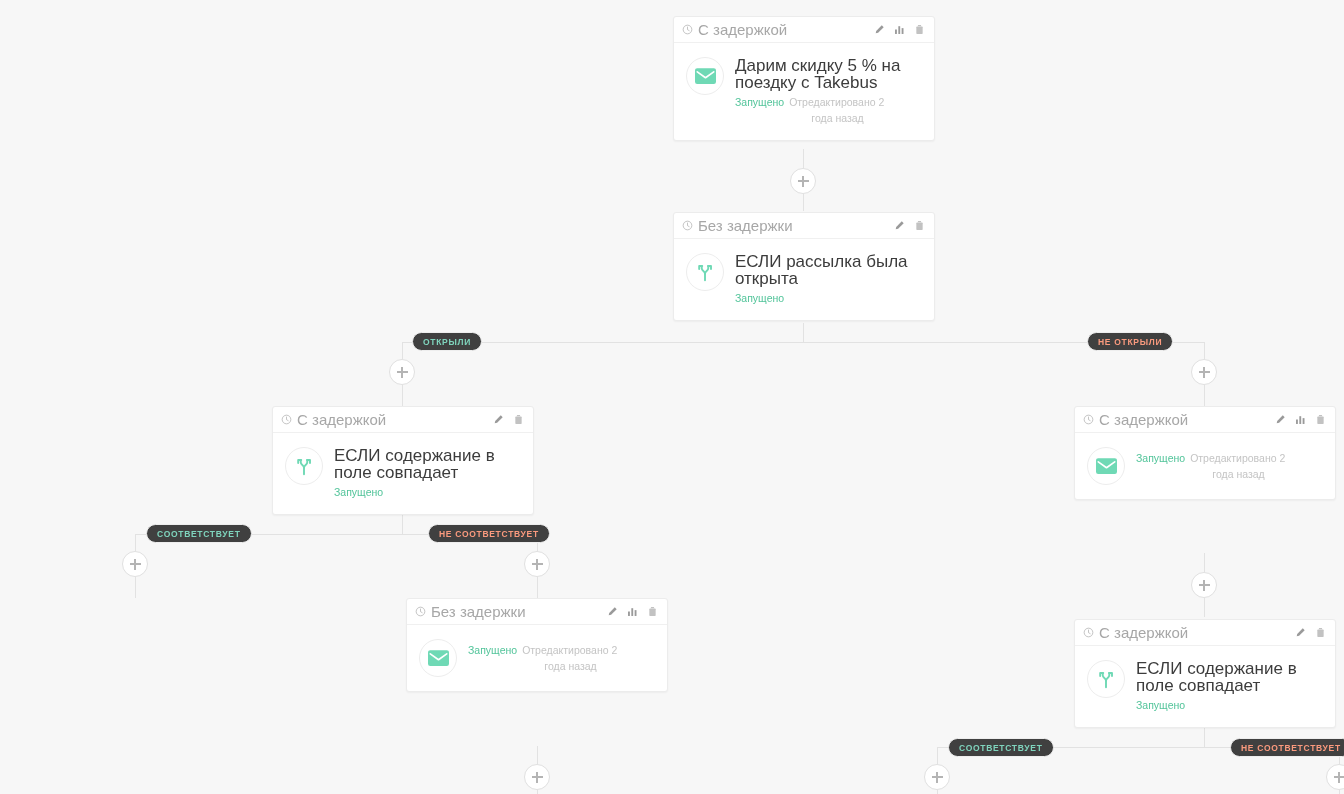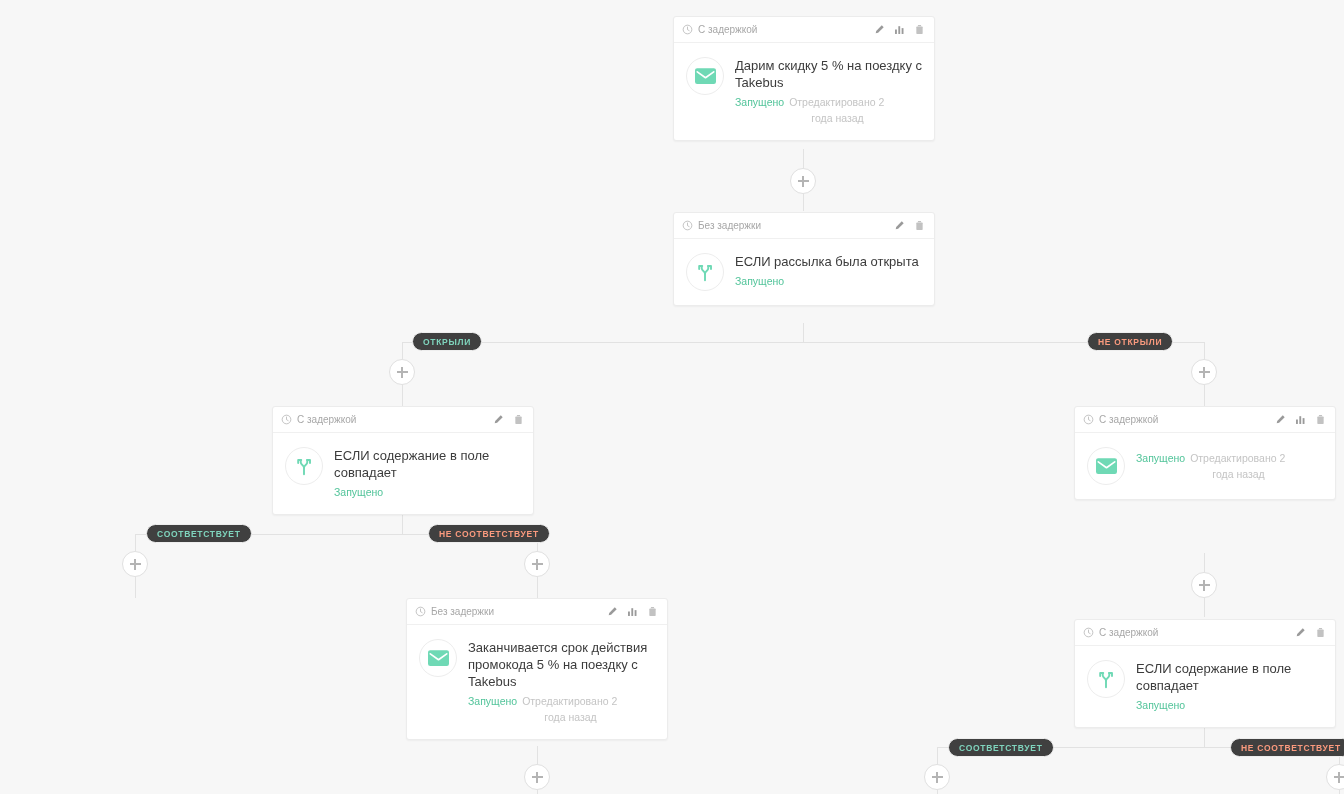--- a/index.html
+++ b/index.html
@@ -75,21 +75,21 @@
     padding: 0 9px 0 8px;
   }
   .head-left {
     display: flex;
     align-items: center;
     gap: 5px;
     flex: 1;
     min-width: 0;
   }
   .head-left .ttl {
-    font-size: 10px;
+    font-size: 15px;
     color: #a7a7a7;
     white-space: nowrap;
   }
   .clock-ic { width: 11px; height: 11px; flex: none; display: block; }
   .head-actions {
     display: flex;
     align-items: center;
     gap: 9px;
   }
   .act { width: 11px; height: 11px; display: block; cursor: pointer; }
@@ -103,21 +103,21 @@
     width: 38px; height: 38px;
     border-radius: 50%;
     border: 1px solid #ededed;
     background: #fff;
     flex: none;
     display: flex; align-items: center; justify-content: center;
     margin-top: 1px;
   }
   .body-text { flex: 1; min-width: 0; padding-top: 1px; }
   .node-title {
-    font-size: 13px;
+    font-size: 17px;
     color: #3c3c3c;
     line-height: 17px;
   }
   .meta {
     margin-top: 3px;
     font-size: 10.5px;
     line-height: 16px;
   }
   .meta .status { color: #52c49a; text-align: center; }
   .meta .edited { color: #c4c4c4; margin-left: 5px; }
@@ -367,21 +367,20 @@
       </div>
     </div>
     <div class="card-body">
       <div class="node-ic">
         <svg width="21" height="16" viewBox="0 0 24 18">
           <rect x="0" y="0" width="24" height="18" rx="2.5" fill="#6fd9b5"></rect>
           <path d="M2.6 4.2L12 11l9.4-6.8" fill="none" stroke="#ffffff" stroke-width="1.9" stroke-linecap="round" stroke-linejoin="round"></path>
         </svg>
       </div>
       <div class="body-text">
-        <div class="node-title">Заканчивается срок действия промокода 5 % на поездку с Takebus</div>
         <div class="meta">
           <span class="status">Запущено</span><span class="edited">Отредактировано 2</span>
         </div>
         <div class="meta-line2">года назад</div>
       </div>
     </div>
   </div>
 
   <div class="card" style="left:1074px; top:619px; width:262px;">
     <div class="card-head">

